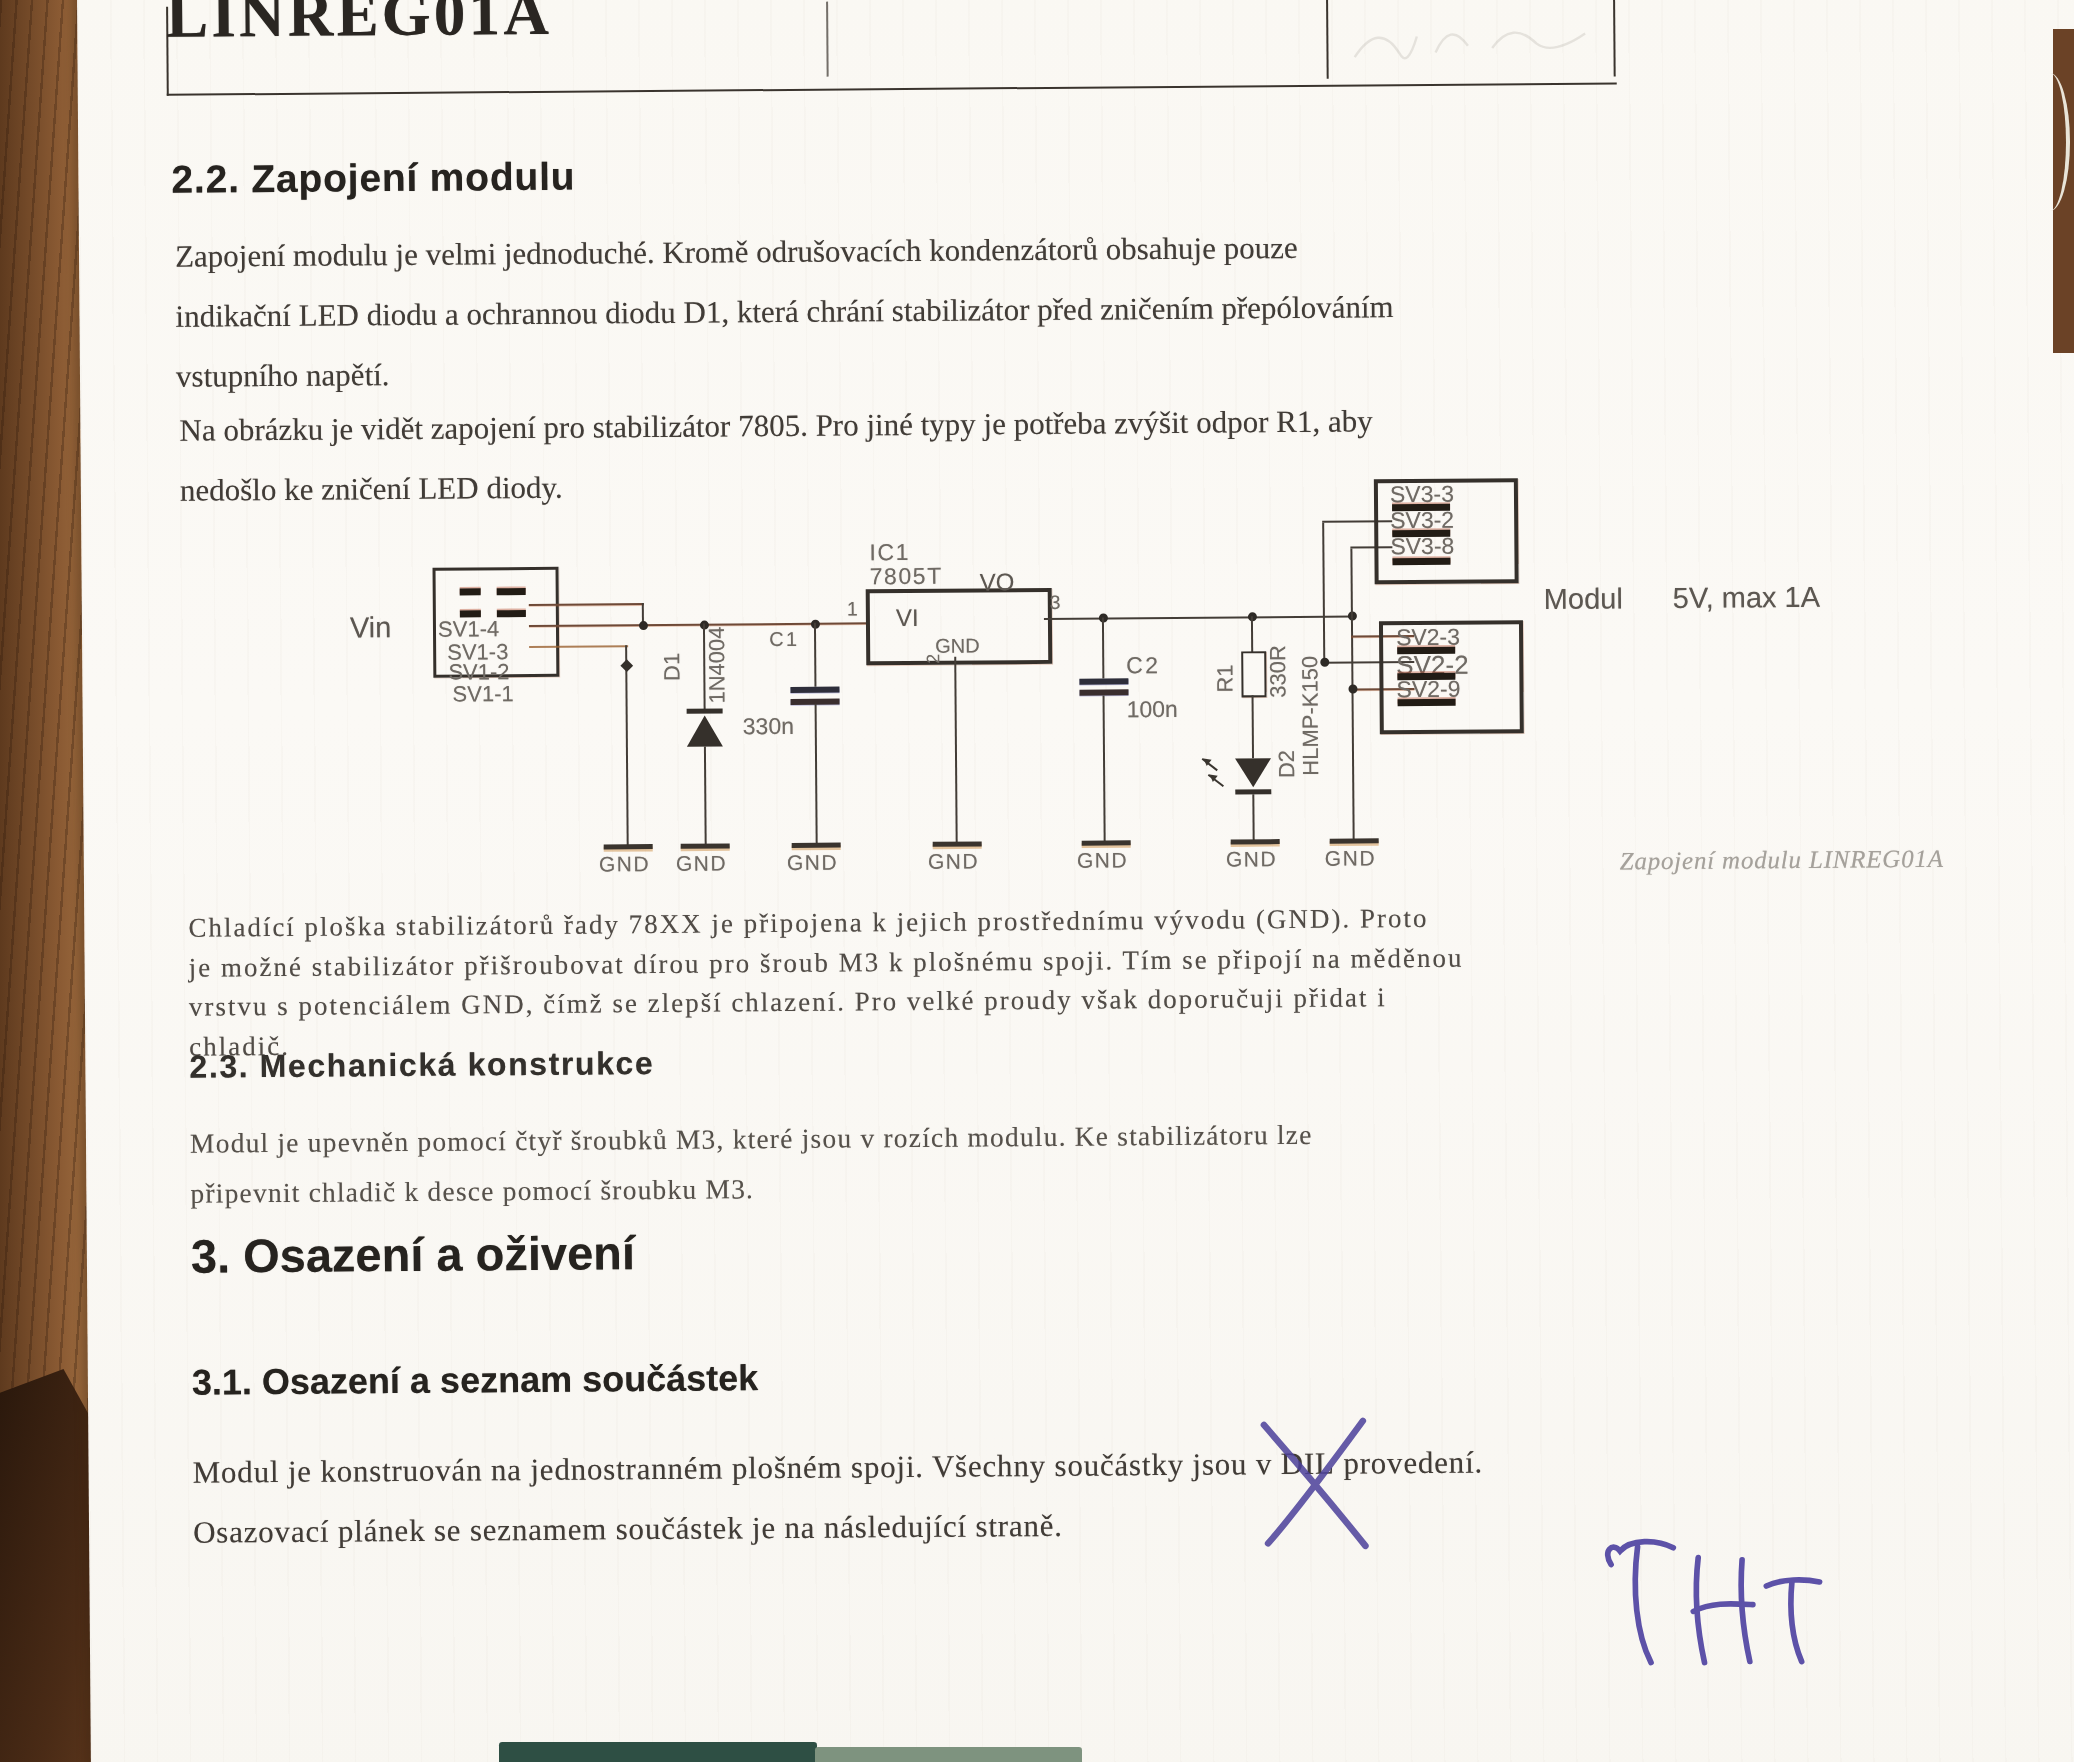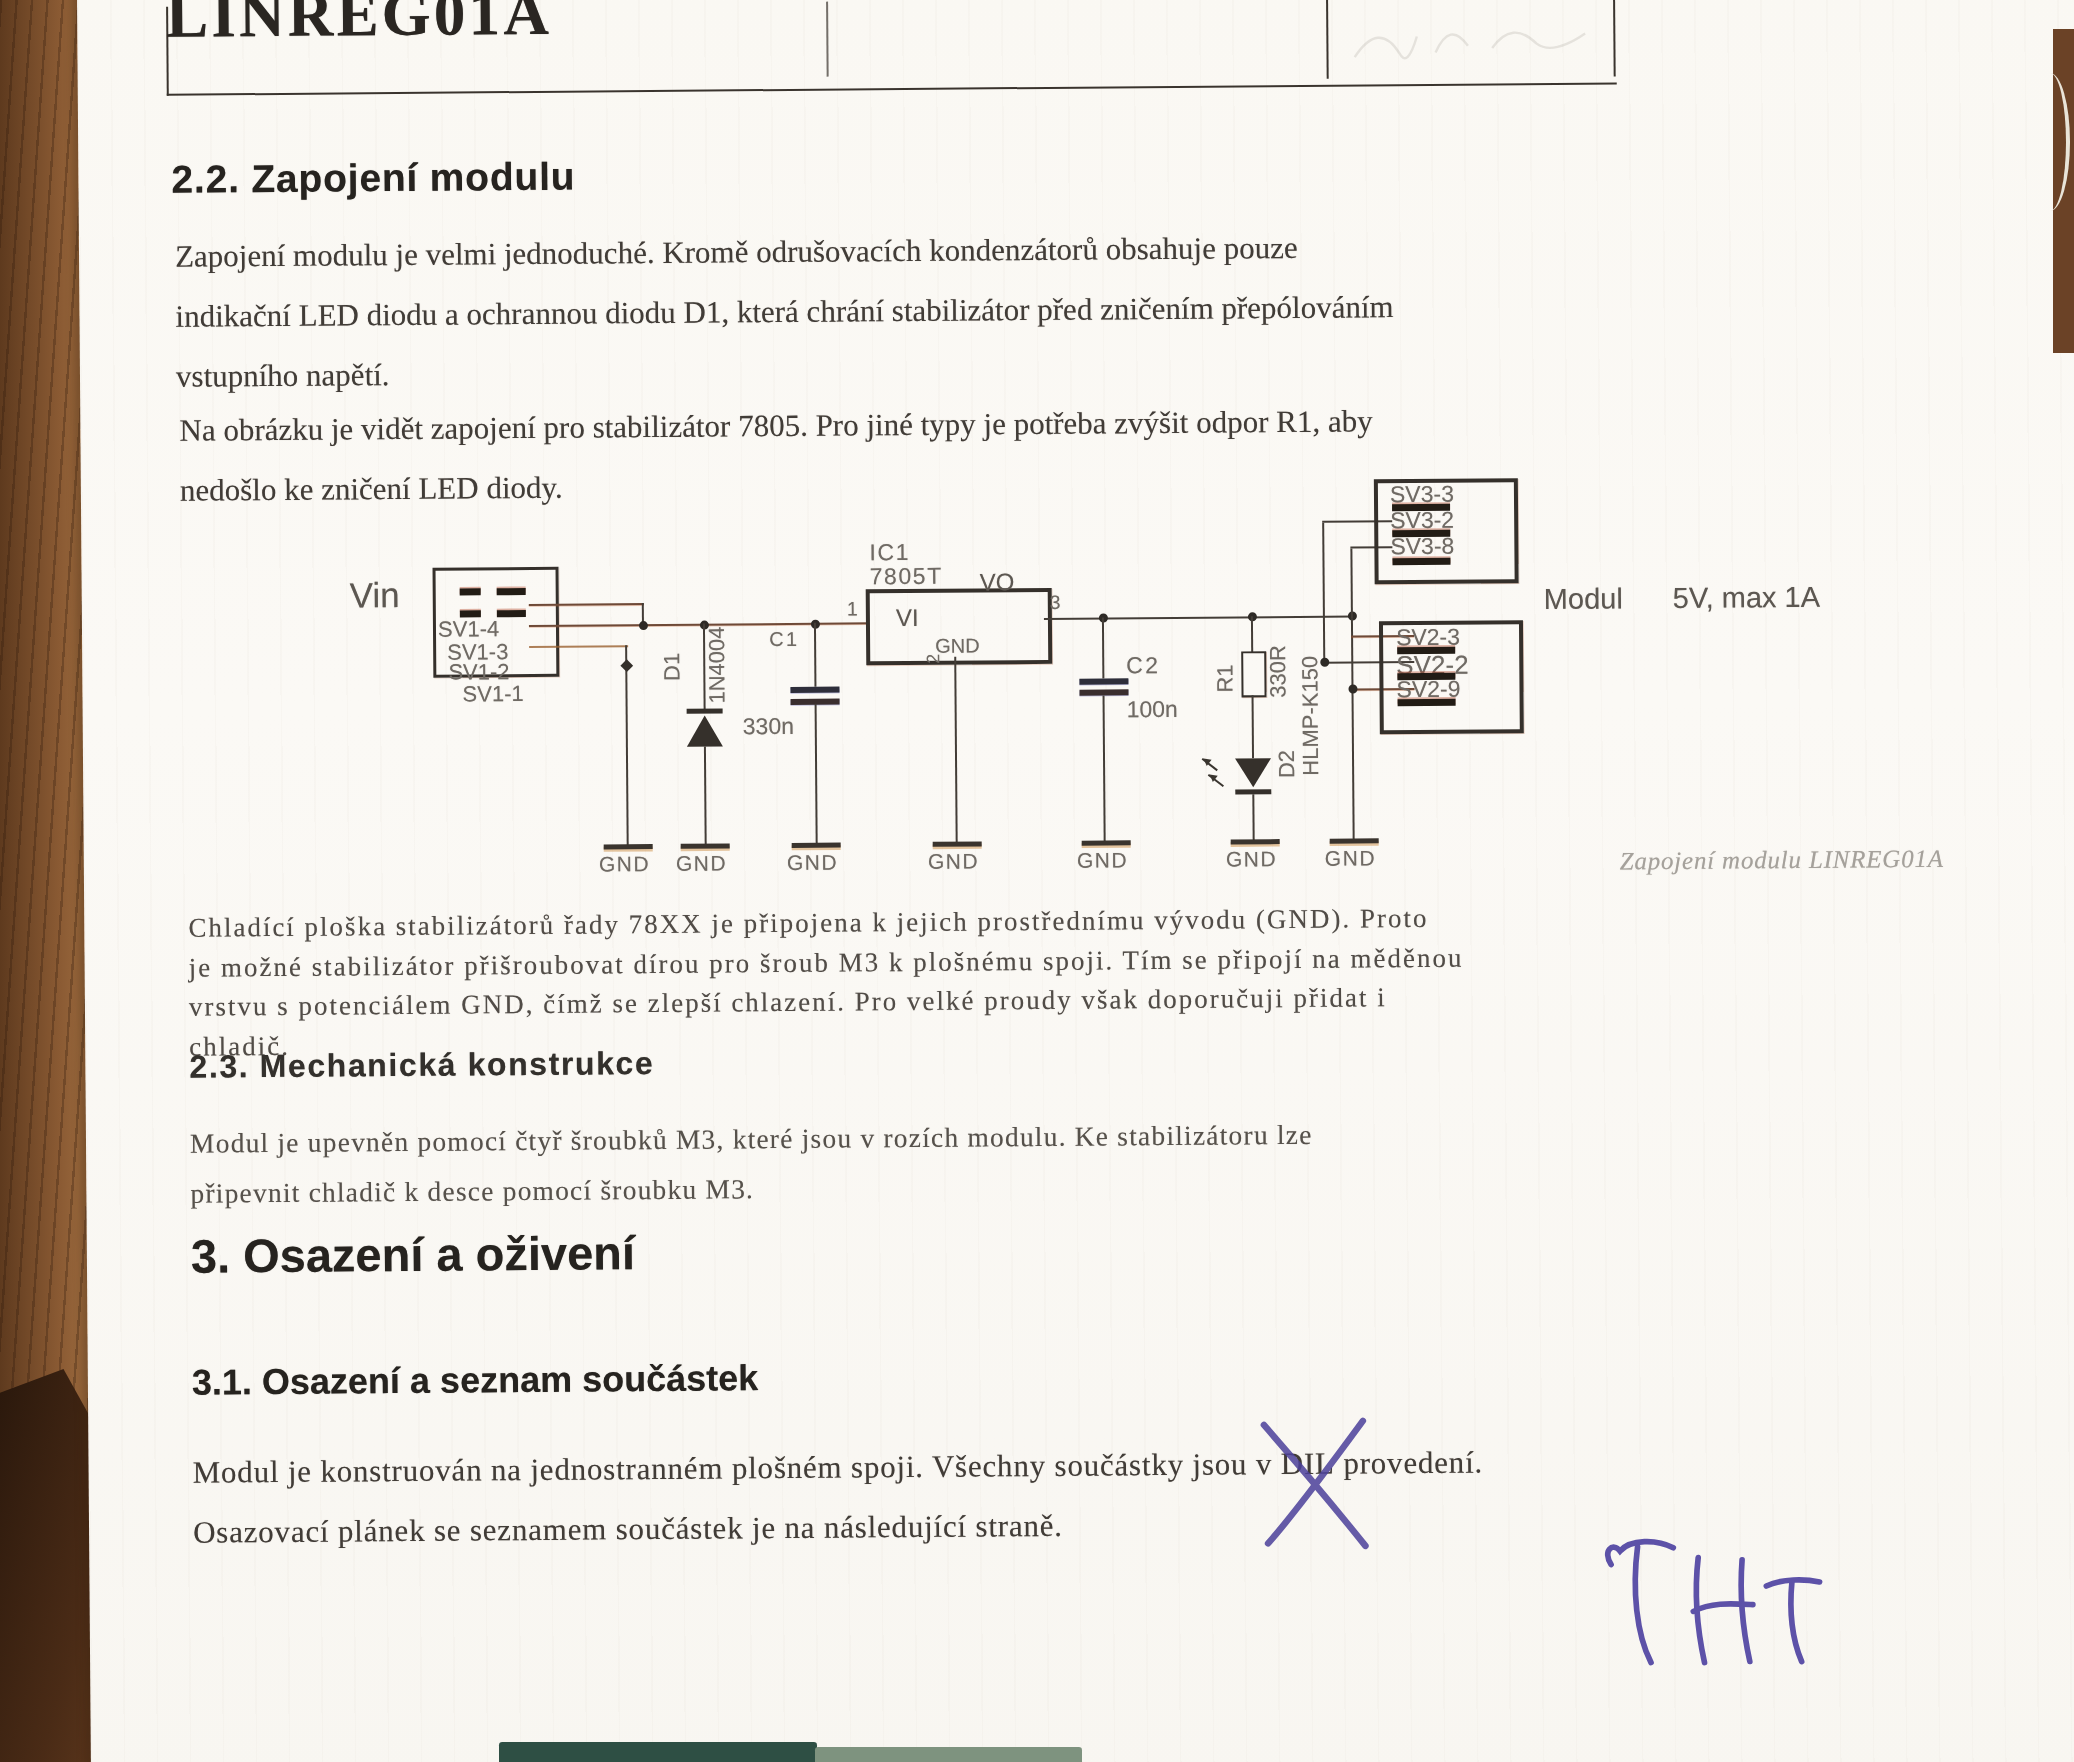--- a/index.html
+++ b/index.html
@@ -93,31 +93,31 @@
 
   <div class="a hsans" style="left:177px;top:151px;font-size:39px;letter-spacing:0.8px">2.2. Zapojení modulu</div>
   <div class="a body" style="left:180px;top:220px">Zapojení modulu je velmi jednoduché. Kromě odrušovacích kondenzátorů obsahuje pouze</div>
   <div class="a body" style="left:180px;top:280px">indikační LED diodu a ochrannou diodu D1, která chrání stabilizátor před zničením přepólováním</div>
   <div class="a body" style="left:180px;top:340px">vstupního napětí.</div>
   <div class="a body" style="left:183px;top:394px">Na obrázku je vidět zapojení pro stabilizátor 7805. Pro jiné typy je potřeba zvýšit odpor R1, aby</div>
   <div class="a body" style="left:183px;top:454px">nedošlo ke zničení LED diody.</div>
 
   <div class="a">
 
-    <span class="a slab2" style="left:352px;top:570px;font-size:35px">Vin</span>
+    <span class="a slab2" style="left:352px;top:606px;font-size:29px">Vin</span>
 
     <div class="a box" style="left:435px;top:563px;width:120px;height:104px"></div>
     <div class="a pinbar" style="left:462px;top:584px;width:21px;height:6.5px"></div>
     <div class="a pinbar" style="left:499px;top:584px;width:29px;height:6.5px"></div>
     <div class="a pinbar" style="left:462px;top:606px;width:21px;height:6.5px"></div>
     <div class="a pinbar" style="left:499px;top:606px;width:29px;height:6.5px"></div>
     <span class="a slab" style="left:440px;top:612px">SV1-4</span>
     <span class="a slab" style="left:449px;top:635px">SV1-3</span>
     <span class="a slab" style="left:450px;top:655px">SV1-2</span>
-    <span class="a slab" style="left:464px;top:677px">SV1-1</span>
+    <span class="a slab" style="left:454px;top:677px">SV1-1</span>
 
     <div class="a whr" style="left:531px;top:600px;width:115px"></div>
     <div class="a wv" style="left:644px;top:600px;height:24px"></div>
     <div class="a whr" style="left:531px;top:621px;width:340px"></div>
     <div class="a who" style="left:531px;top:642px;width:99px"></div>
     <div class="a wv" style="left:627px;top:642px;height:201px"></div>
     <div class="a diam" style="left:624px;top:658px"></div>
     <div class="a dot" style="left:641px;top:618px"></div>
     <div class="a dot" style="left:702px;top:618px"></div>
     <div class="a dot" style="left:813px;top:618px"></div>

